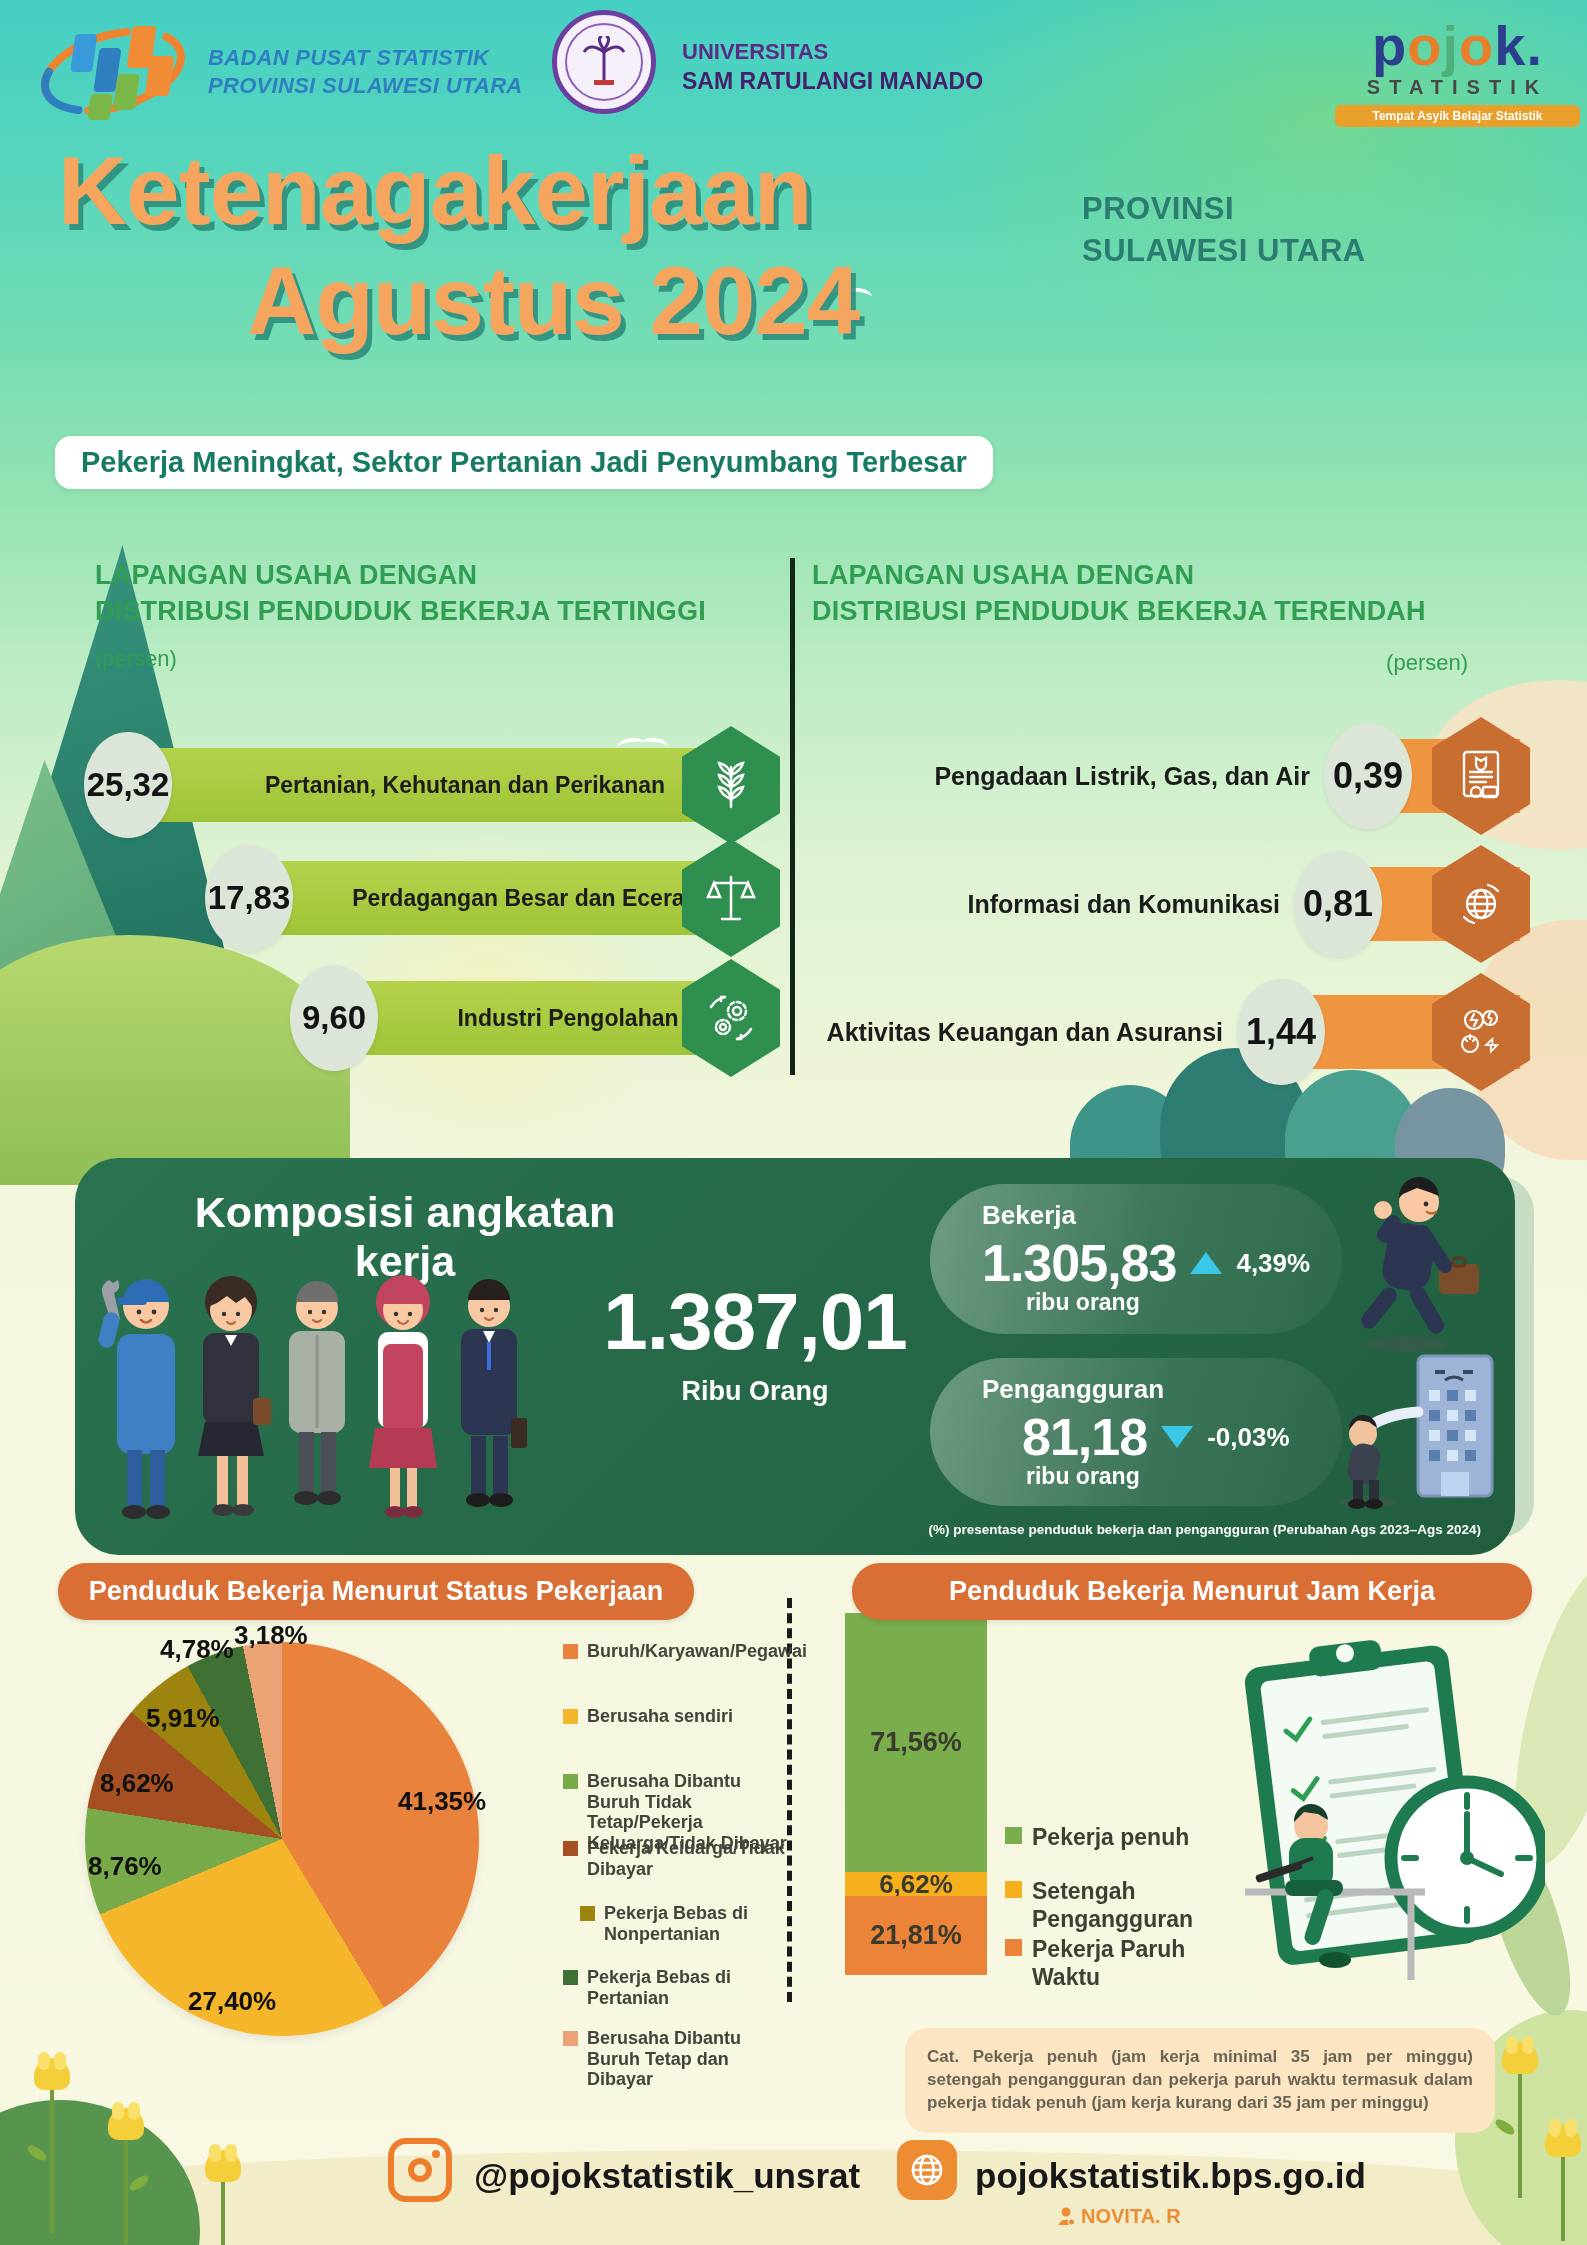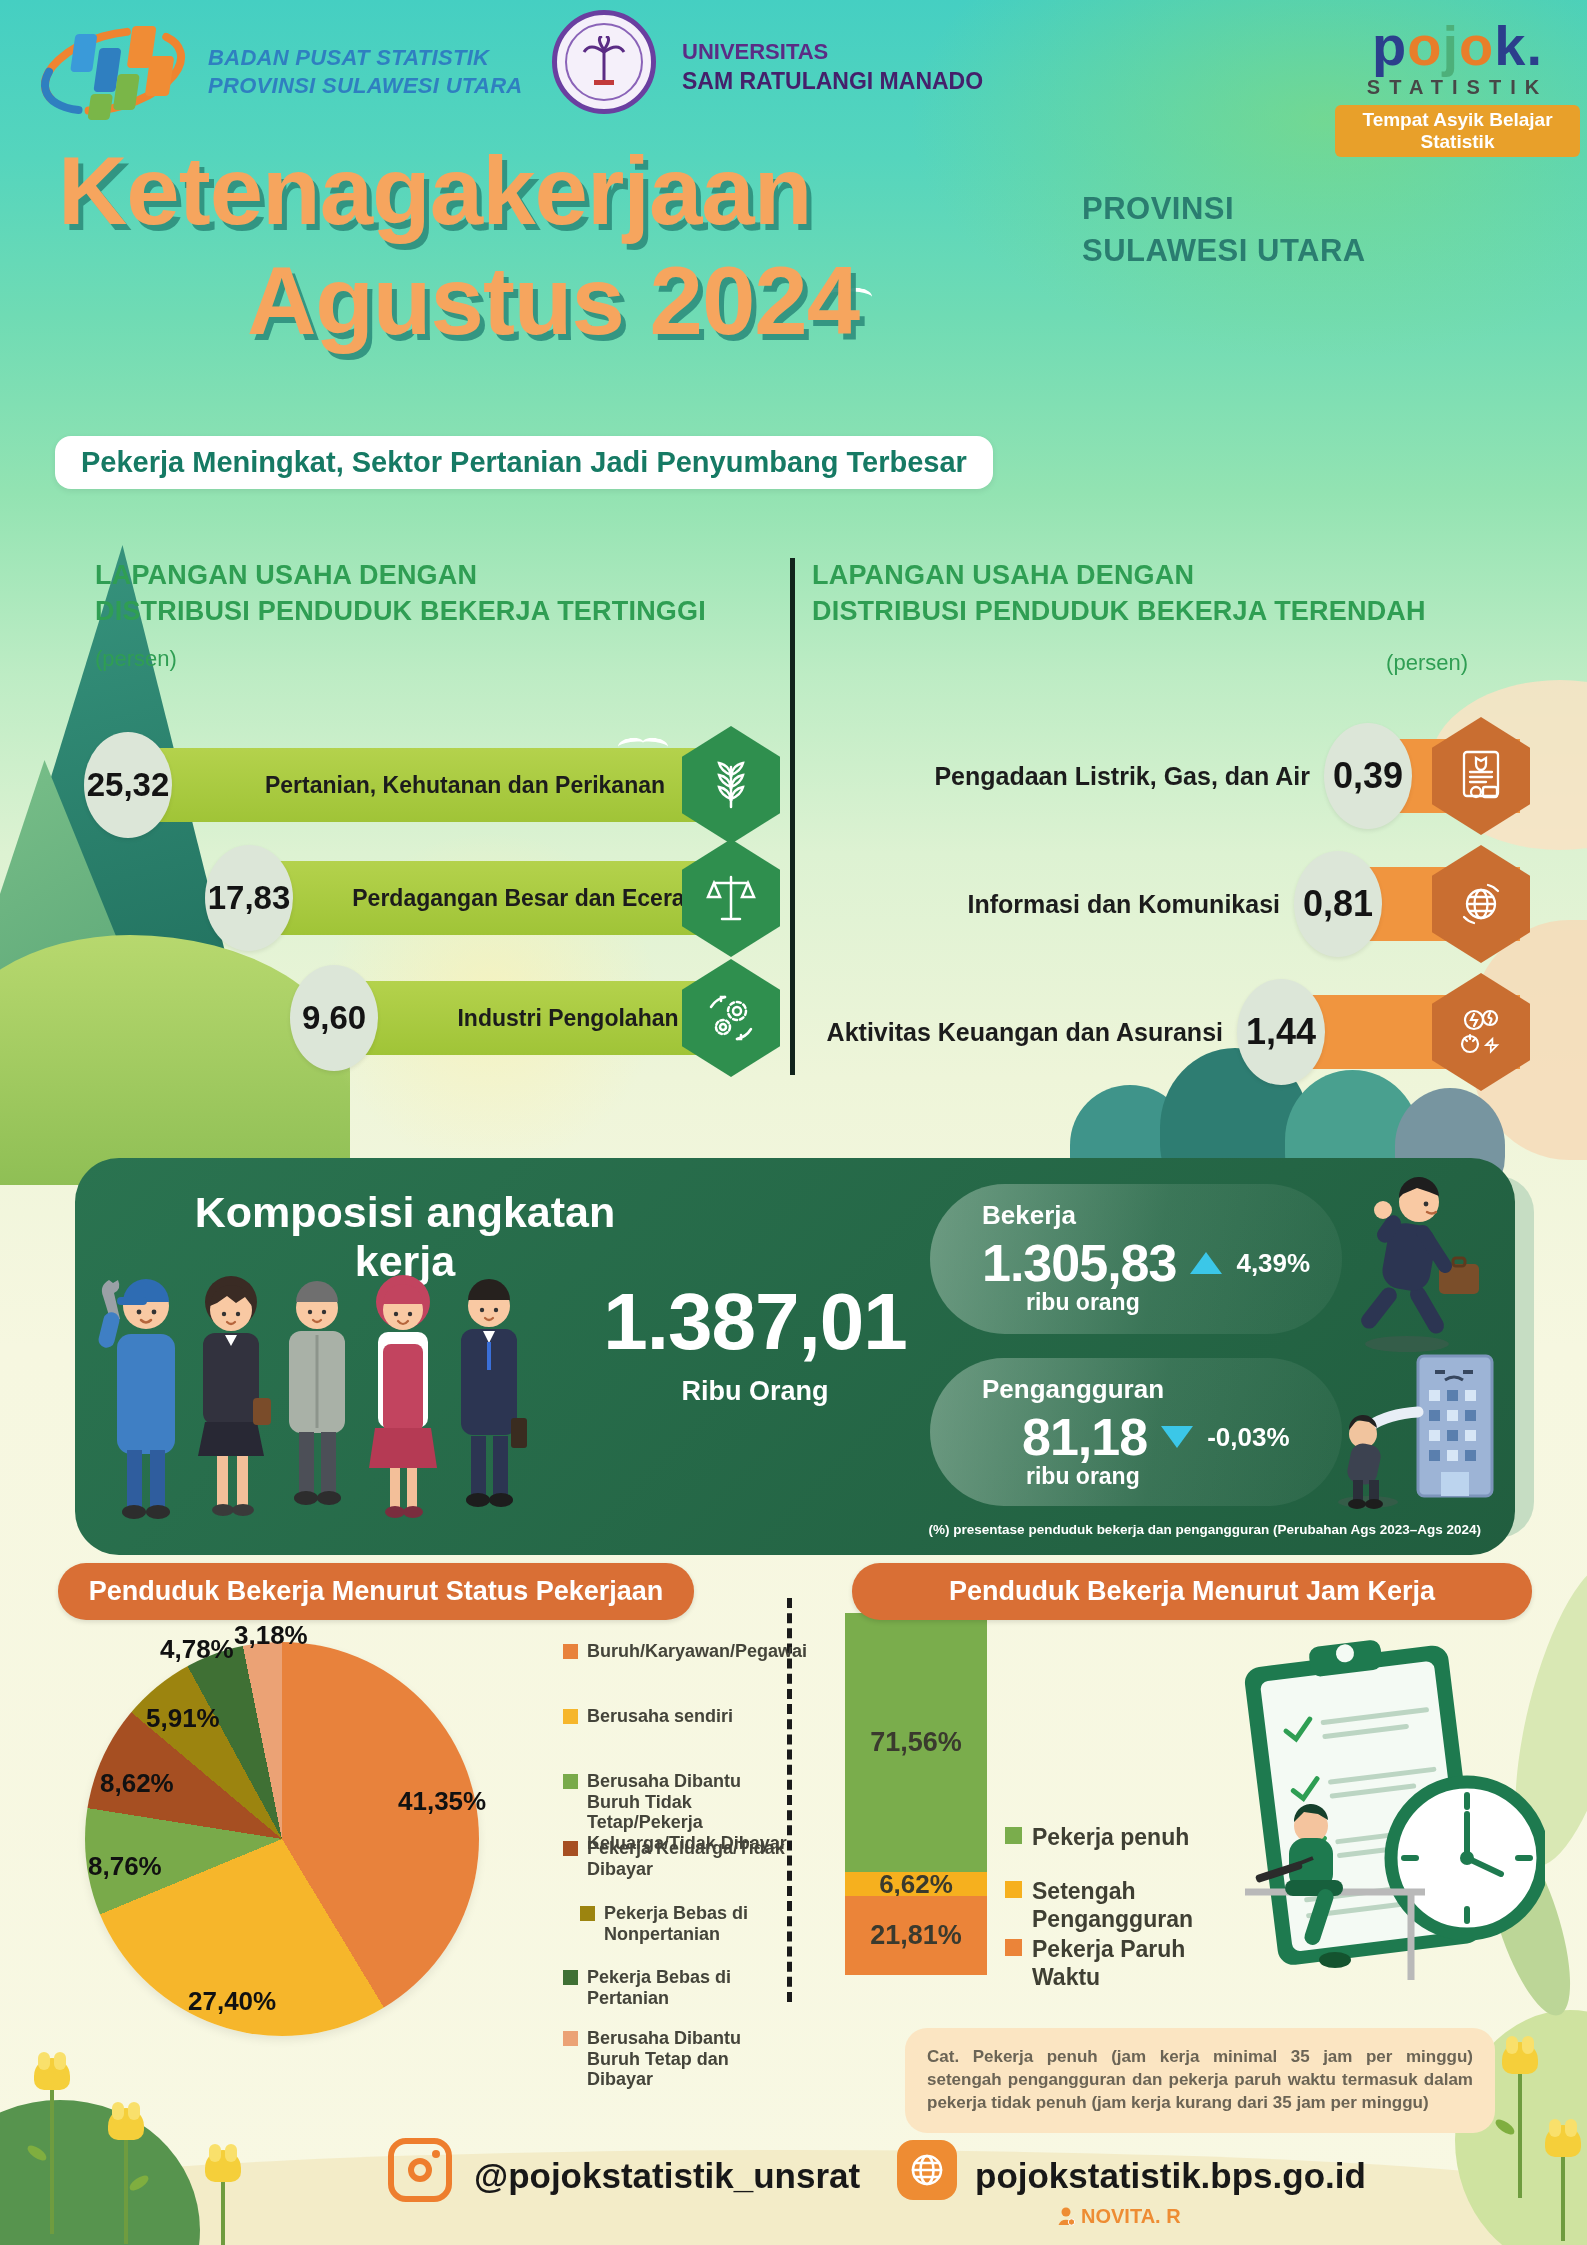--- a/index.html
+++ b/index.html
@@ -46,21 +46,21 @@
 
   
   .bps-text{color:#2f7fc0;font-style:italic;font-weight:800;font-size:22px;line-height:1.25;letter-spacing:.3px;}
   .unsrat-seal{width:104px;height:104px;border-radius:50%;background:#f5f0fa;border:5px solid #6a3fa0;display:flex;align-items:center;justify-content:center;}
   .unsrat-seal .inner{width:78px;height:78px;border-radius:50%;border:2px solid #8a63b8;display:flex;align-items:center;justify-content:center;}
   .unsrat-text{font-weight:800;font-size:22px;line-height:1.3;}
   .unsrat-text .l1{color:#5b2c85;}
   .unsrat-text .l2{color:#45206b;font-size:23px;}
   .pojok-word{font-weight:800;font-size:56px;letter-spacing:1px;line-height:1;}
   .pojok-sub{font-weight:700;font-size:20px;letter-spacing:9px;color:#474747;margin-top:2px;}
-  .pojok-pill{margin-top:6px;background:#e8a02a;color:#fff;font-weight:700;font-size:19px;border-radius:6px;padding:4px 12px;text-align:center;}
+  .pojok-pill{margin-top:6px;background:#e8a02a;color:#fff;font-weight:700;font-size:12px;border-radius:6px;padding:4px 12px;text-align:center;}
 
   
   .big-title{font-weight:800;color:#f6a55e;font-size:96px;letter-spacing:-1px;line-height:1.02;
     text-shadow:5px 6px 0 rgba(46,142,124,.9);}
   .region{font-weight:800;font-size:31px;color:#2a7d70;line-height:1.35;letter-spacing:.5px;}
   .subtitle-pill{background:#fff;border-radius:16px;padding:10px 26px;box-shadow:0 2px 6px rgba(0,0,0,.08);}
   .subtitle-pill span{font-weight:800;font-size:29px;color:#167a64;}
 
   
   .panel-head{font-weight:800;font-size:27px;color:#2f9e53;line-height:1.32;letter-spacing:.2px;}

